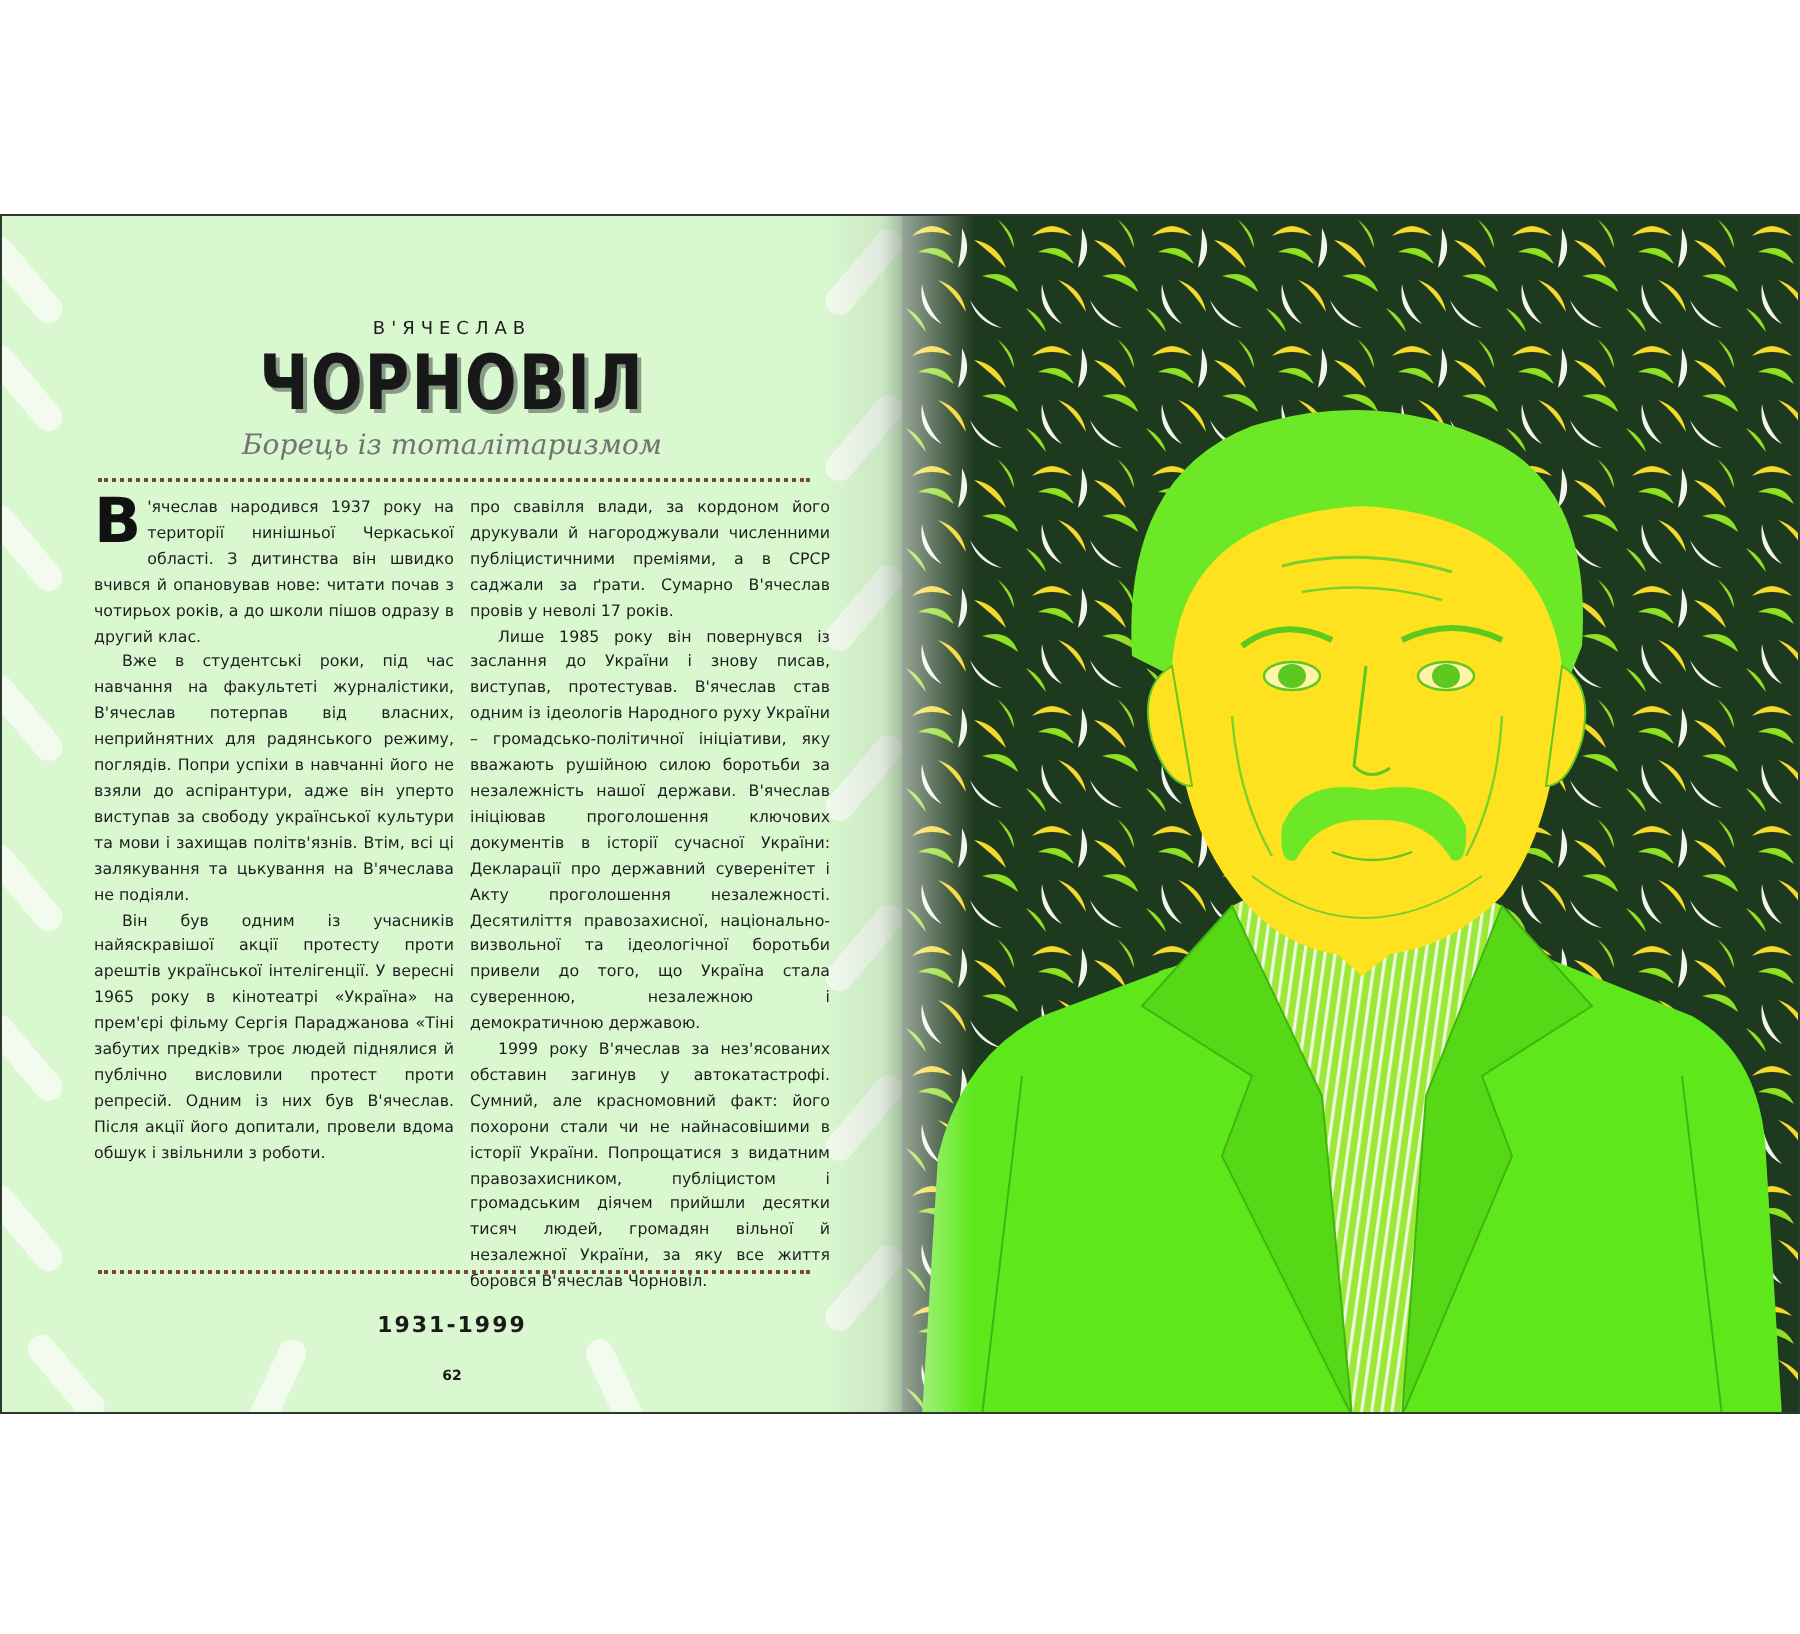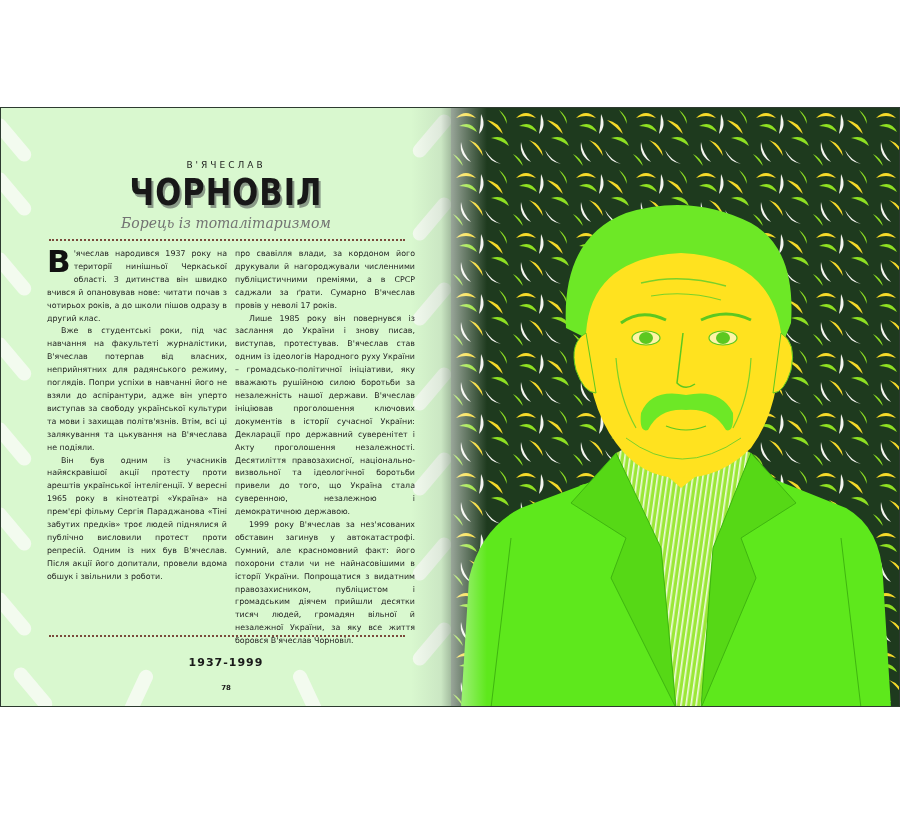--- a/index.html
+++ b/index.html
@@ -110,22 +110,22 @@
       <p>Він був одним із учасників найяскравішої акції протесту проти арештів української інтелігенції. У вересні 1965 року в кінотеатрі «Україна» на прем'єрі фільму Сергія Параджанова «Тіні забутих предків» троє людей піднялися й публічно висловили протест проти репресій. Одним із них був В'ячеслав. Після акції його допитали, провели вдома обшук і звільнили з роботи.</p>
     </div>
 
     <div class="col" style="left:234px;">
       <p class="first">про свавілля влади, за кордоном його друкували й нагороджували численними публіцистичними преміями, а в СРСР саджали за ґрати. Сумарно В'ячеслав провів у неволі 17 років.</p>
       <p>Лише 1985 року він повернувся із заслання до України і знову писав, виступав, протестував. В'ячеслав став одним із ідеологів Народного руху України – громадсько-політичної ініціативи, яку вважають рушійною силою боротьби за незалежність нашої держави. В'ячеслав ініціював проголошення ключових документів в історії сучасної України: Декларації про державний суверенітет і Акту проголошення незалежності. Десятиліття правозахисної, національно-визвольної та ідеологічної боротьби привели до того, що Україна стала суверенною, незалежною і демократичною державою.</p>
       <p>1999 року В'ячеслав за нез'ясованих обставин загинув у автокатастрофі. Сумний, але красномовний факт: його похорони стали чи не найнасовішими в історії України. Попрощатися з видатним правозахисником, публіцистом і громадським діячем прийшли десятки тисяч людей, громадян вільної й незалежної України, за яку все життя боровся В'ячеслав Чорновіл.</p>
     </div>
 
     <div class="rule" style="top:527px;"></div>
-    <div class="years">1937-1999</div>
-    <div class="page-num">78</div>
+    <div class="years">1931-1999</div>
+    <div class="page-num">62</div>
     <div class="gutter-shadow"></div>
   </div>
 
   <div class="right-page">
     <svg width="450" height="600" viewBox="0 0 450 600">
       <defs>
         <pattern id="leaves" x="0" y="0" width="60" height="60" patternUnits="userSpaceOnUse">
           <rect width="60" height="60" fill="#1e3a1e"></rect>
           <path d="M5 10 q10 -10 20 0 q-10 -4 -20 0z" fill="#f5d92a"></path>
           <path d="M8 18 q12 -6 18 6 q-9 -6 -18 -6z" fill="#8ee022"></path>

